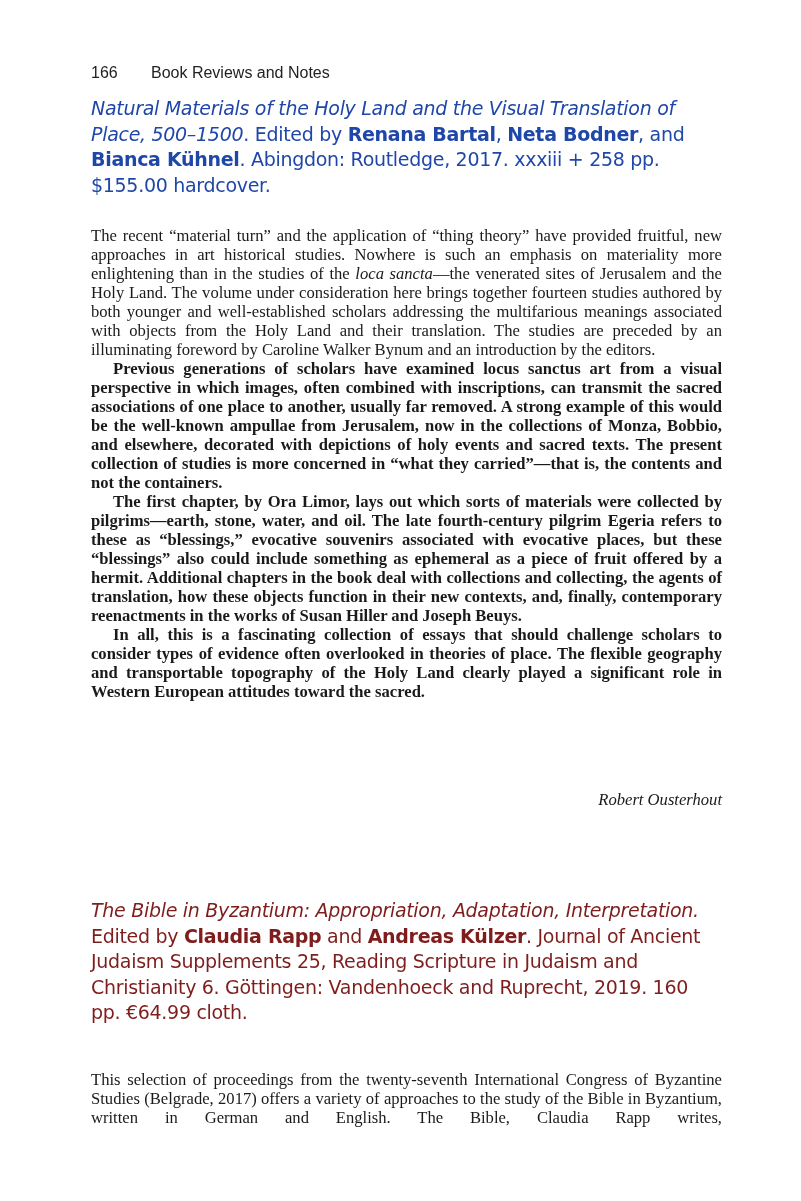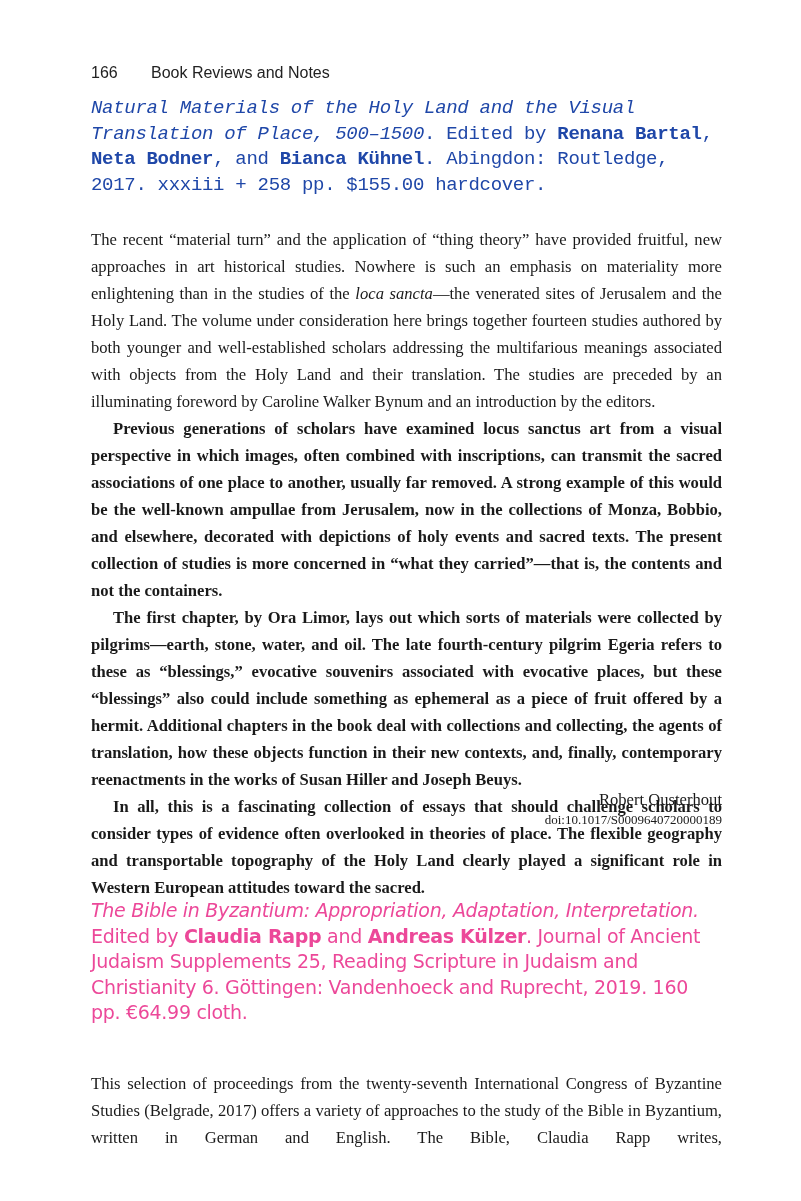--- a/index.html
+++ b/index.html
@@ -15,59 +15,58 @@
       position: absolute; left: 0; width: 631px;
       font-family: "DejaVu Sans", "Liberation Sans", sans-serif;
       font-size: 19px; line-height: 25.6px; color: #1f47a8;
       letter-spacing: -0.3px;
     }
     .entry-head i { font-style: italic; }
     .entry-head b { font-weight: bold; }
     .body-text {
       position: absolute; left: 0; width: 631px;
       font-family: "Liberation Serif", "DejaVu Serif", serif;
-      font-size: 16.6px; line-height: 27px; color: #1a1a1a;
+      font-size: 16.6px; line-height: 19px; color: #1a1a1a;
       text-align: justify;
     }
     .body-text p { margin: 0; }
     .body-text p.indent { text-indent: 22px; font-weight: bold; }
     .sig {
       position: absolute; right: 0; width: 631px; text-align: right;
       font-family: "Liberation Serif", "DejaVu Serif", serif;
       color: #1a1a1a;
     }
-    .sig .name, .sig .aff { font-size: 16.6px; line-height: 21px; }
+    .sig .name, .sig .aff { font-size: 16.6px; line-height: 21px; font-style: italic; }
     .sig .doi { font-size: 13px; line-height: 20px; }
   </style>
 </head>
 <body>
 
 <div class="page">
 
   <div class="running-head">
     <span class="pno">166</span><span>Book Reviews and Notes</span>
   </div>
 
-  <div class="entry-head" style="top: 96px; color: rgb(31, 71, 168); font-family: Liberation Mono, monospace;">
+  <div class="entry-head" style="top: 96px; color: rgb(31, 71, 168);">
     <i>Natural Materials of the Holy Land and the Visual Translation of Place, 500–1500</i><span>. Edited by </span><b>Renana Bartal</b><span>, </span><b>Neta Bodner</b><span>, and </span><b>Bianca Kühnel</b><span>. Abingdon: Routledge, 2017. xxxiii + 258 pp. $155.00 hardcover.</span>
   </div>
 
   <div class="body-text" style="top:226px;">
     <p><span>The recent “material turn” and the application of “thing theory” have provided fruitful, new approaches in art historical studies. Nowhere is such an emphasis on materiality more enlightening than in the studies of the </span><i>loca sancta</i><span>—the venerated sites of Jerusalem and the Holy Land. The volume under consideration here brings together fourteen studies authored by both younger and well-established scholars addressing the multifarious meanings associated with objects from the Holy Land and their translation. The studies are preceded by an illuminating foreword by Caroline Walker Bynum and an introduction by the editors.</span></p>
     <p class="indent">Previous generations of scholars have examined locus sanctus art from a visual perspective in which images, often combined with inscriptions, can transmit the sacred associations of one place to another, usually far removed. A strong example of this would be the well-known ampullae from Jerusalem, now in the collections of Monza, Bobbio, and elsewhere, decorated with depictions of holy events and sacred texts. The present collection of studies is more concerned in “what they carried”—that is, the contents and not the containers.</p>
     <p class="indent">The first chapter, by Ora Limor, lays out which sorts of materials were collected by pilgrims—earth, stone, water, and oil. The late fourth-century pilgrim Egeria refers to these as “blessings,” evocative souvenirs associated with evocative places, but these “blessings” also could include something as ephemeral as a piece of fruit offered by a hermit. Additional chapters in the book deal with collections and collecting, the agents of translation, how these objects function in their new contexts, and, finally, contemporary reenactments in the works of Susan Hiller and Joseph Beuys.</p>
     <p class="indent">In all, this is a fascinating collection of essays that should challenge scholars to consider types of evidence often overlooked in theories of place. The flexible geography and transportable topography of the Holy Land clearly played a significant role in Western European attitudes toward the sacred.</p>
   </div>
 
   <div class="sig" style="top:789px;">
     <div class="name">Robert Ousterhout</div>
-    <div class="doi">doi:10.1017/S0009640720000189</div>
   </div>
 
-  <div class="entry-head" style="top: 898px; color: #ec4899;">
+  <div class="entry-head" style="top: 898px; color: #7f1d1d;">
     <i>The Bible in Byzantium: Appropriation, Adaptation, Interpretation.</i><span> Edited by </span><b>Claudia Rapp</b><span> and </span><b>Andreas Külzer</b><span>. Journal of Ancient Judaism Supplements 25, Reading Scripture in Judaism and Christianity 6. Göttingen: Vandenhoeck and Ruprecht, 2019. 160 pp. €64.99 cloth.</span>
   </div>
 
   <div class="body-text" style="top:1051px;">
     <p style="text-align-last: justify; margin-top: 19px;">This selection of proceedings from the twenty-seventh International Congress of Byzantine Studies (Belgrade, 2017) offers a variety of approaches to the study of the Bible in Byzantium, written in German and English. The Bible, Claudia Rapp writes,</p>
   </div>
 
 </div>
 
 </body></html>

